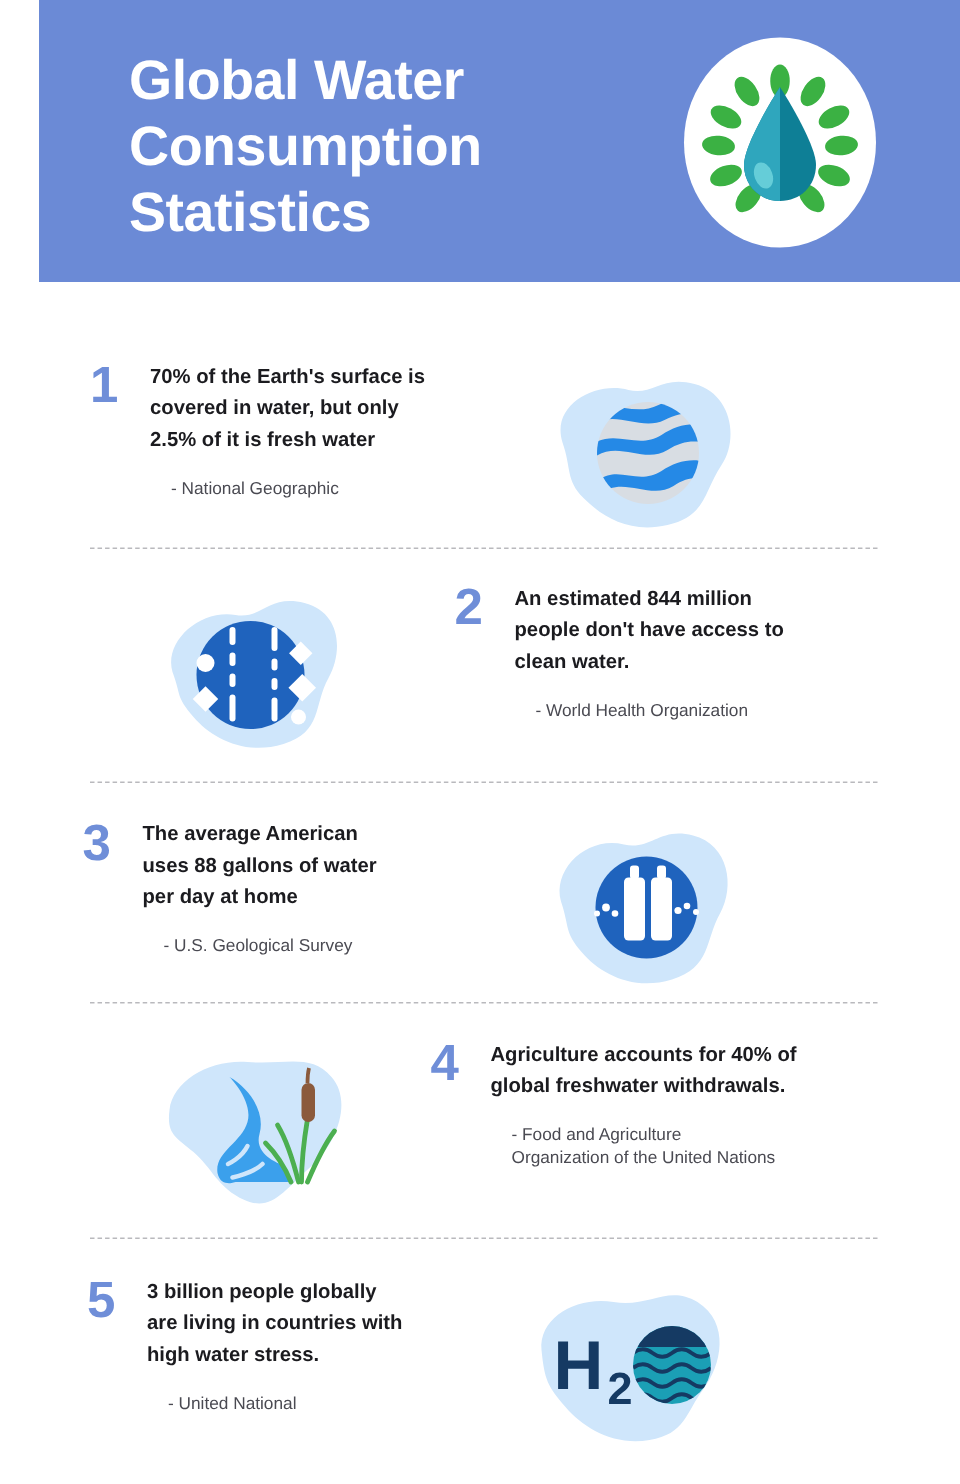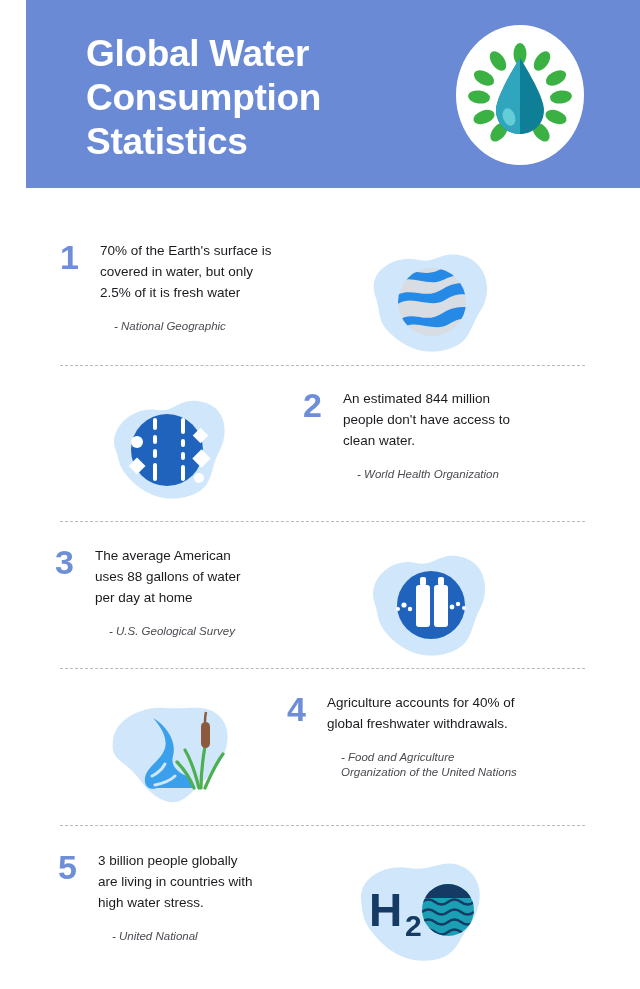--- a/index.html
+++ b/index.html
@@ -49,29 +49,28 @@
     font-size: 34px;
     font-weight: bold;
     line-height: 1;
     width: 40px;
     text-align: left;
   }
   .txtblock { width: 215px; }
   .stat {
     color: #1b1b1f;
     font-size: 13.5px;
-    font-weight: normal;
+    font-weight: bold;
     line-height: 21px;
     white-space: pre-line;
   }
   .source {
     margin-top: 16px;
     color: #4a4a52;
     font-size: 11.5px;
-    font-style: italic;
     line-height: 15px;
     white-space: pre-line;
   }
   .source-indent { padding-left: 14px; }
 
   .iconcell { width: 170px; height: 120px; position: relative; }
   .iconcell svg { position:absolute; left:0; top:0; width:170px; height:120px; }
 
   
   .divider {

